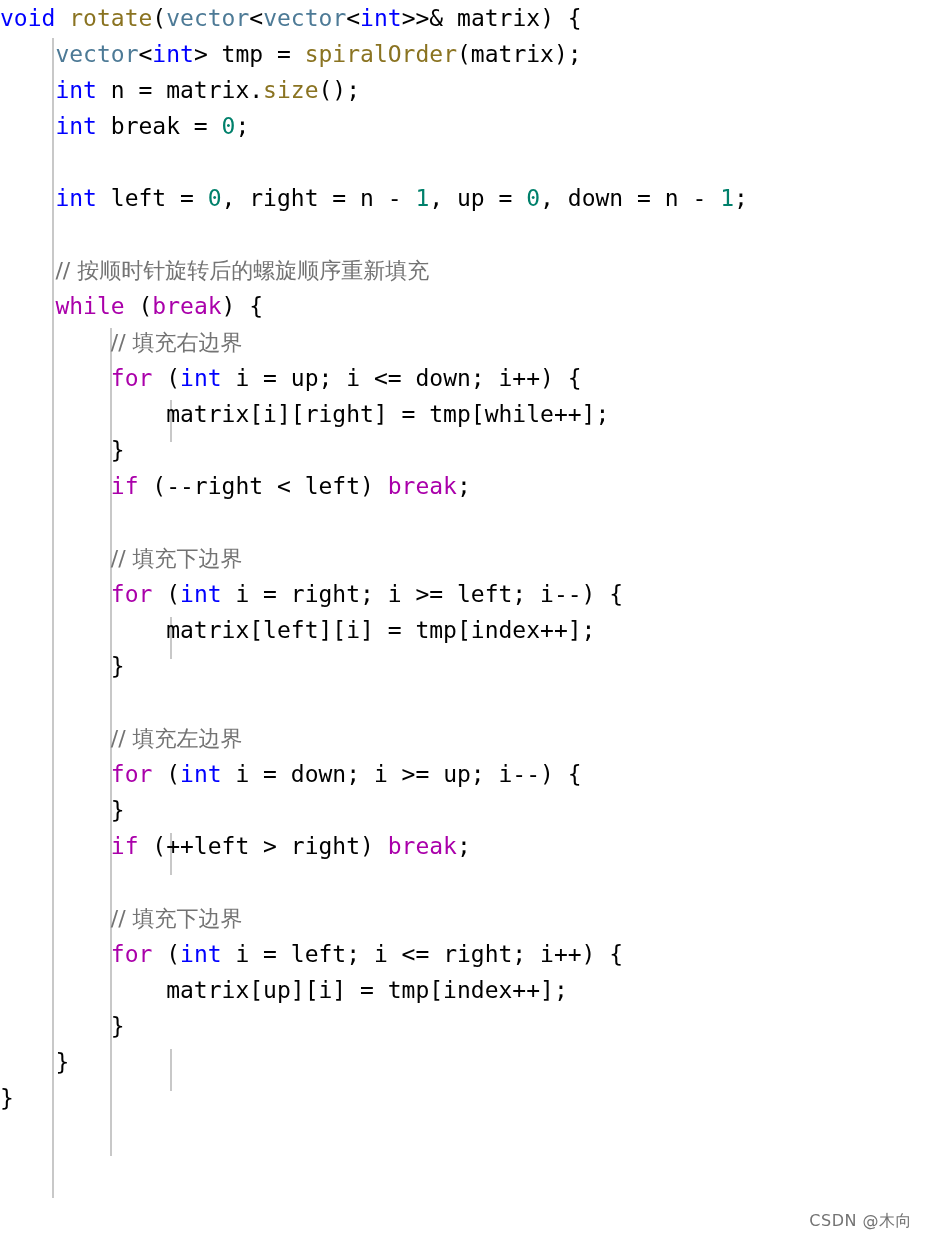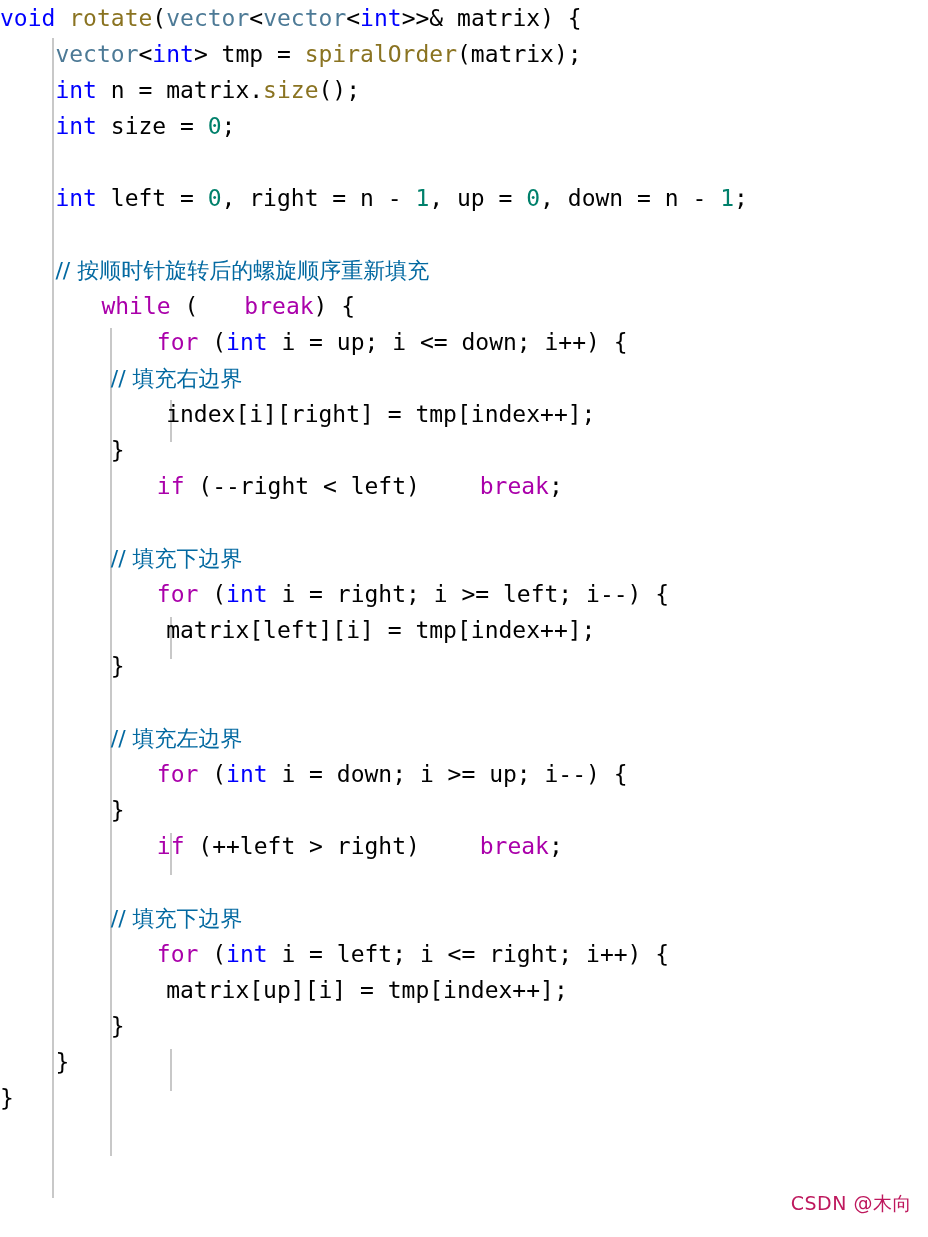--- a/index.html
+++ b/index.html
@@ -28,46 +28,46 @@
     line-height: 36px;
     white-space: pre;
     font-size: 23px;
     font-family: "DejaVu Sans Mono", "Liberation Mono", monospace;
     letter-spacing: 0px;
     color: #000000;
   }
 
   
   .tok-kw       { color: #0000ff; }   
-  .tok-ctrl     { color: #aa00aa; margin-left: 46px; }   
+  .tok-ctrl     { color: #aa00aa; }   
   .tok-type     { color: #4d7a96; }   
   .tok-fn       { color: #8a7321; }   
   .tok-num      { color: #00806b; }   
-  .tok-cmt      { color: #0369a1; }   
+  .tok-cmt      { color: #737373; }   
   .tok-plain    { color: #000000; }
 
   .cmt-cjk {
     font-family: "DejaVu Sans", "Liberation Sans", sans-serif;
     font-size: 22px;
   }
 
   
   .guide {
     position: absolute;
     width: 2px;
     background: #c8c8c8;
   }
 
   #watermark {
     position: absolute;
     right: 16px;
-    bottom: 20px;
+    bottom: 5px;
     font-family: "DejaVu Sans", "Liberation Sans", sans-serif;
-    font-size: 19px;
-    color: #be185d;
+    font-size: 16px;
+    color: #737373;
     letter-spacing: 0.5px;
     white-space: pre;
   }
 </style>
 </head>
 <body>
 
 <div id="code-block">
 
   <div id="guides-layer">
@@ -76,29 +76,29 @@
       <div class="guide" style="left: 170px; top: 400px; height: 42px; background: rgb(200, 200, 200);"></div>
       <div class="guide" style="left: 170px; top: 617px; height: 42px; background: rgb(200, 200, 200);"></div>
       <div class="guide" style="left: 170px; top: 833px; height: 42px; background: rgb(200, 200, 200);"></div>
       <div class="guide" style="left: 170px; top: 1049px; height: 42px; background: rgb(200, 200, 200);"></div>
     </div>
 
   <div id="code-lines">
       <div class="code-line"><span class="tok-kw">void</span><span class="tok-plain"> </span><span class="tok-fn">rotate</span><span class="tok-plain">(</span><span class="tok-type">vector</span><span class="tok-plain">&lt;</span><span class="tok-type">vector</span><span class="tok-plain">&lt;</span><span class="tok-kw">int</span><span class="tok-plain">&gt;&gt;&amp; matrix) {</span></div>
       <div class="code-line"><span class="tok-plain">    </span><span class="tok-type">vector</span><span class="tok-plain">&lt;</span><span class="tok-kw">int</span><span class="tok-plain">&gt; tmp = </span><span class="tok-fn">spiralOrder</span><span class="tok-plain">(matrix);</span></div>
       <div class="code-line"><span class="tok-plain">    </span><span class="tok-kw">int</span><span class="tok-plain"> n = matrix.</span><span class="tok-fn">size</span><span class="tok-plain">();</span></div>
-      <div class="code-line"><span class="tok-plain">    </span><span class="tok-kw">int</span><span class="tok-plain"> size = </span><span class="tok-num">0</span><span class="tok-plain">;</span></div>
+      <div class="code-line"><span class="tok-plain">    </span><span class="tok-kw">int</span><span class="tok-plain"> break = </span><span class="tok-num">0</span><span class="tok-plain">;</span></div>
       <div class="code-line">&nbsp;</div>
       <div class="code-line"><span class="tok-plain">    </span><span class="tok-kw">int</span><span class="tok-plain"> left = </span><span class="tok-num">0</span><span class="tok-plain">, right = n - </span><span class="tok-num">1</span><span class="tok-plain">, up = </span><span class="tok-num">0</span><span class="tok-plain">, down = n - </span><span class="tok-num">1</span><span class="tok-plain">;</span></div>
       <div class="code-line">&nbsp;</div>
       <div class="code-line"><span class="tok-plain">    </span><span class="tok-cmt cmt-cjk">// 按顺时针旋转后的螺旋顺序重新填充</span></div>
       <div class="code-line"><span class="tok-plain">    </span><span class="tok-ctrl">while</span><span class="tok-plain"> (</span><span class="tok-ctrl">break</span><span class="tok-plain">) {</span></div>
+      <div class="code-line"><span class="tok-plain">        </span><span class="tok-cmt cmt-cjk">// 填充右边界</span></div>
       <div class="code-line"><span class="tok-plain">        </span><span class="tok-ctrl">for</span><span class="tok-plain"> (</span><span class="tok-kw">int</span><span class="tok-plain"> i = up; i &lt;= down; i++) {</span></div>
-      <div class="code-line"><span class="tok-plain">        </span><span class="tok-cmt cmt-cjk">// 填充右边界</span></div>
-      <div class="code-line"><span class="tok-plain">            index[i][right] = tmp[index++];</span></div>
+      <div class="code-line"><span class="tok-plain">            matrix[i][right] = tmp[while++];</span></div>
       <div class="code-line"><span class="tok-plain">        }</span></div>
       <div class="code-line"><span class="tok-plain">        </span><span class="tok-ctrl">if</span><span class="tok-plain"> (--right &lt; left) </span><span class="tok-ctrl">break</span><span class="tok-plain">;</span></div>
       <div class="code-line">&nbsp;</div>
       <div class="code-line"><span class="tok-plain">        </span><span class="tok-cmt cmt-cjk">// 填充下边界</span></div>
       <div class="code-line"><span class="tok-plain">        </span><span class="tok-ctrl">for</span><span class="tok-plain"> (</span><span class="tok-kw">int</span><span class="tok-plain"> i = right; i &gt;= left; i--) {</span></div>
       <div class="code-line"><span class="tok-plain">            matrix[left][i] = tmp[index++];</span></div>
       <div class="code-line"><span class="tok-plain">        }</span></div>
       <div class="code-line">&nbsp;</div>
       <div class="code-line"><span class="tok-plain">        </span><span class="tok-cmt cmt-cjk">// 填充左边界</span></div>
       <div class="code-line"><span class="tok-plain">        </span><span class="tok-ctrl">for</span><span class="tok-plain"> (</span><span class="tok-kw">int</span><span class="tok-plain"> i = down; i &gt;= up; i--) {</span></div>

